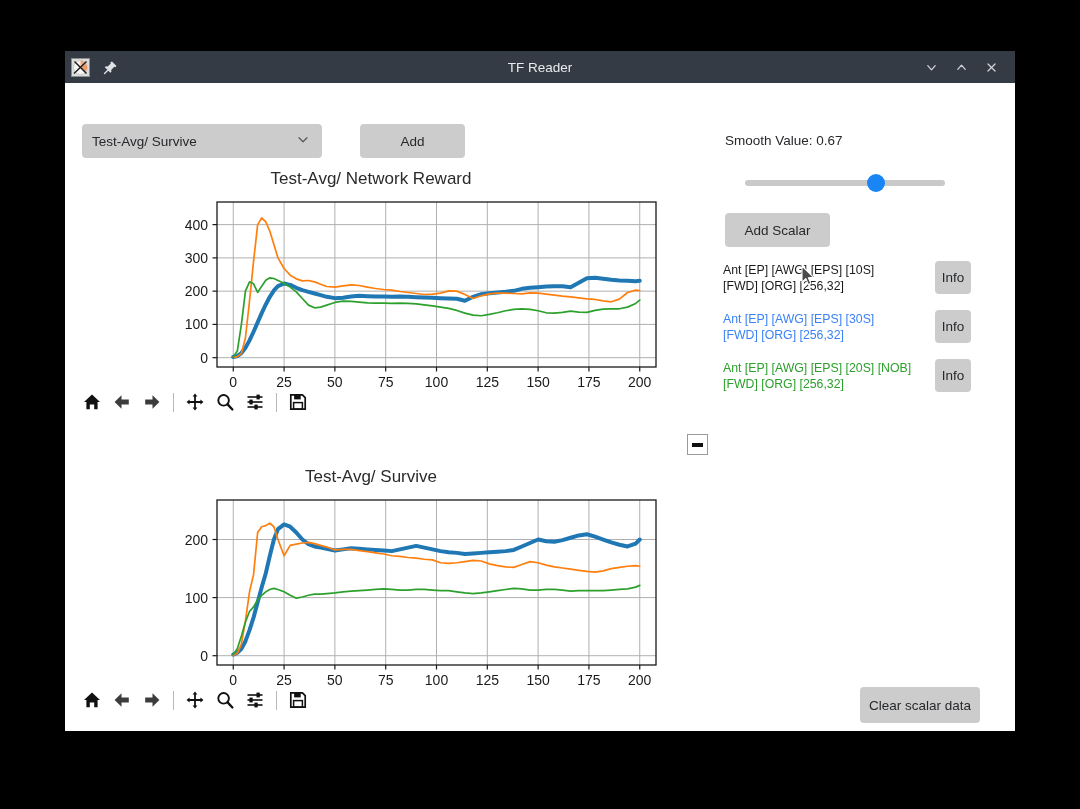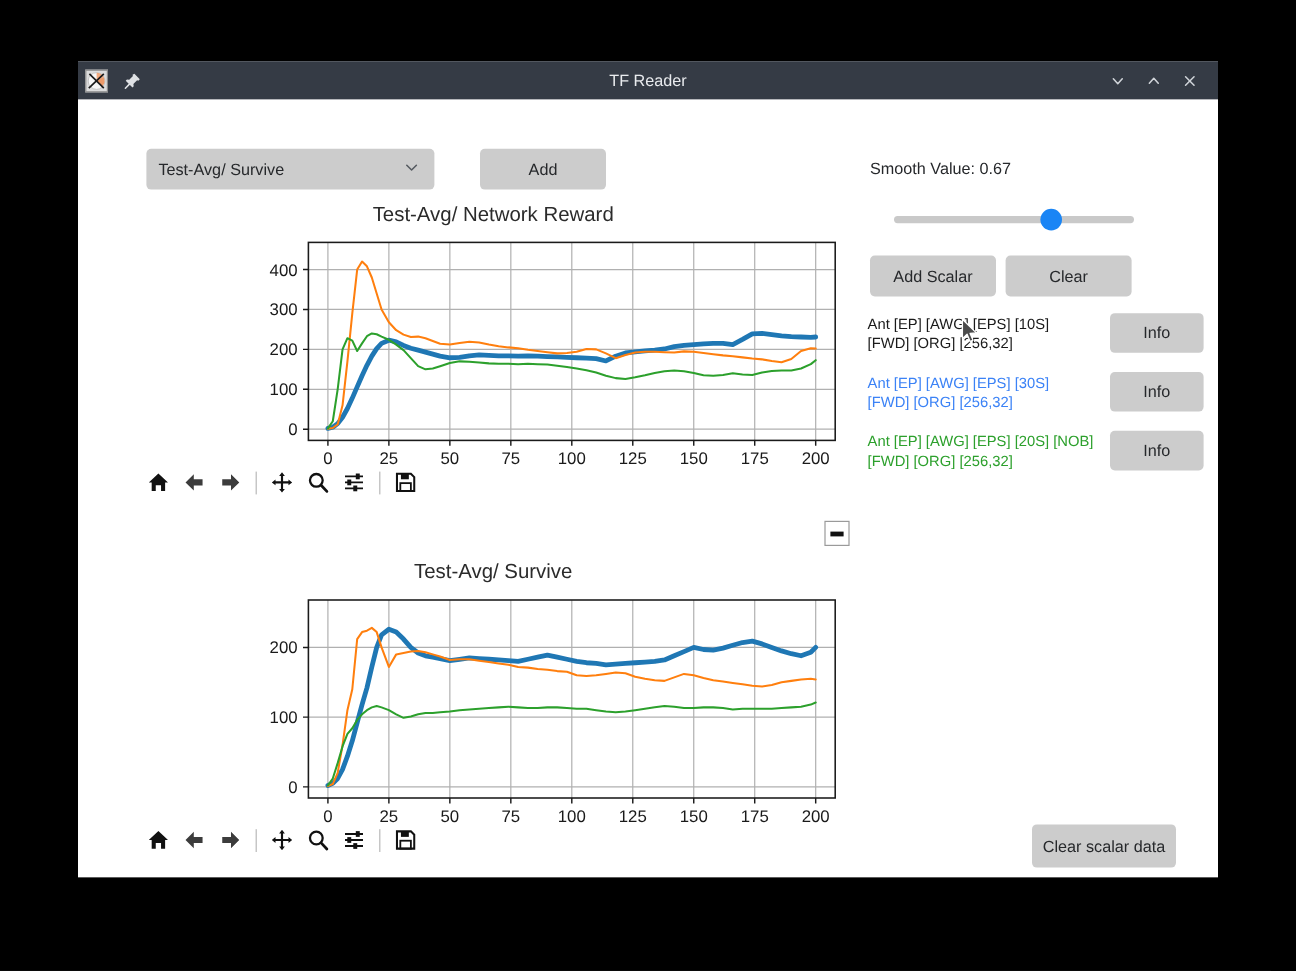--- a/index.html
+++ b/index.html
@@ -67,21 +67,21 @@
   
   #body {
     position: relative;
     width: 950px;
     height: 648px;
     background: #ffffff;
     overflow: hidden;
   }
 
   
-  #left-col { position: absolute; left: 0; top: 0; width: 612px; height: 648px; margin-left: 40px; }
+  #left-col { position: absolute; left: 0; top: 0; width: 612px; height: 648px; }
 
   #toolbar-row { position: absolute; left: 17px; top: 41px; display: flex; gap: 38px; }
   .combo {
     width: 240px; height: 34px;
     background: #cccccc;
     border: none; border-radius: 4px;
     display: flex; align-items: center;
     padding: 0 10px;
     font-size: 13.5px; color: #26282b;
     cursor: pointer;
@@ -163,21 +163,21 @@
     margin-bottom: 16px;
   }
   .list-label {
     width: 210px;
     font-size: 12.3px;
     line-height: 16px;
     color: #1a1a1a;
     white-space: pre-line;
   }
   .info-btn {
-    width: 78px; height: 33px;
+    width: 36px; height: 33px;
     margin-left: 2px;
     flex: 0 0 auto;
   }
 
   .minus-btn {
     position: absolute;
     width: 21px; height: 21px;
     background: #ffffff;
     border: 1px solid #9a9a9a;
     display: flex; align-items: center; justify-content: center;
@@ -461,21 +461,20 @@
 
       <div id="smooth-label">Smooth Value: 0.67</div>
 
       <div id="slider-wrap">
         <div id="slider-track"></div>
         <div id="slider-handle" style="left: 121.94px;"></div>
       </div>
 
       <div id="action-row">
         <button class="btn action-btn">Add Scalar</button>
-        <button class="btn action-btn">Clear</button>
       </div>
 
       <div id="list-area">
         <div id="list-rows">
             <div class="list-row">
               <div class="list-label" style="color: rgb(26, 26, 26);">Ant [EP] [AWG] [EPS] [10S]
  [FWD] [ORG] [256,32]</div>
               <button class="btn info-btn">Info</button>
             </div>
             <div class="list-row">

